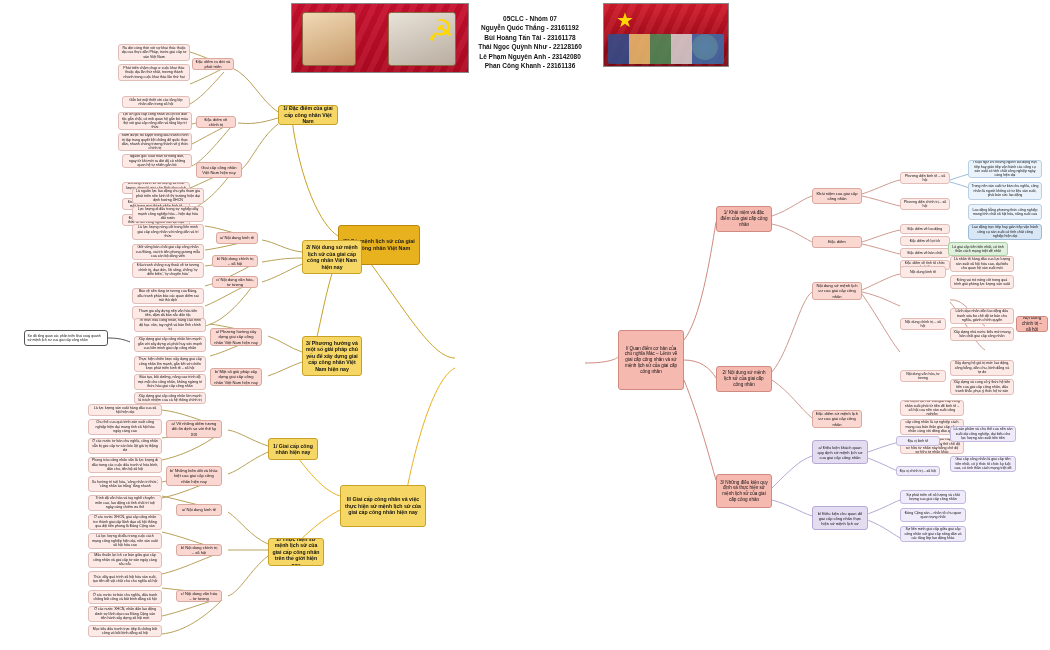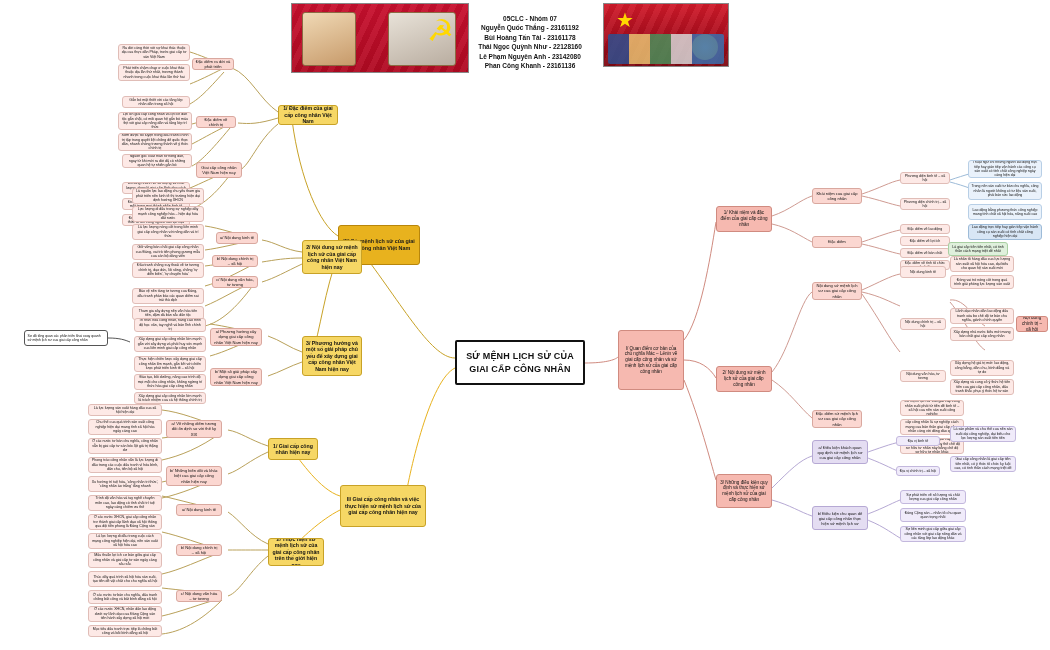--- a/index.html
+++ b/index.html
@@ -169,21 +169,20 @@
 
       <path d="M772,488 C790,470 800,460 812,456" stroke="#b6a9d4"></path>
       <path d="M772,500 C790,505 800,512 812,516" stroke="#b6a9d4"></path>
       <path d="M862,454 C880,448 890,444 900,442" stroke="#b6a9d4"></path>
       <path d="M862,456 C880,462 890,468 900,472" stroke="#b6a9d4"></path>
       <path d="M862,516 C880,510 890,504 900,500" stroke="#b6a9d4"></path>
       <path d="M862,518 C880,524 890,532 900,538" stroke="#b6a9d4"></path>
     </g>
   </svg>
 
-  <div class="node n-center" style="left:455px;top:340px;width:130px;height:45px;">SỨ MỆNH LỊCH SỬ CỦA GIAI CẤP CÔNG NHÂN</div>
 
   <div class="node n-yellow" style="left:338px;top:225px;width:82px;height:40px;">III/ Sứ mệnh lịch sử của giai cấp công nhân Việt Nam</div>
 
   <div class="node n-yellow-lt" style="left:340px;top:485px;width:86px;height:42px;">II/ Giai cấp công nhân và việc thực hiện sứ mệnh lịch sử của giai cấp công nhân hiện nay</div>
 
   <div class="node n-yellow-lt" style="left:278px;top:105px;width:60px;height:20px;">1/ Đặc điểm của giai cấp công nhân Việt Nam</div>
   <div class="node n-yellow-lt" style="left:302px;top:240px;width:60px;height:34px;">2/ Nội dung sứ mệnh lịch sử của giai cấp công nhân Việt Nam hiện nay</div>
   <div class="node n-yellow-lt" style="left:302px;top:336px;width:60px;height:40px;">3/ Phương hướng và một số giải pháp chủ yếu để xây dựng giai cấp công nhân Việt Nam hiện nay</div>
 
   <div class="node n-pink-lt" style="left:192px;top:58px;width:42px;height:12px;">Đặc điểm ra đời và phát triển</div>

